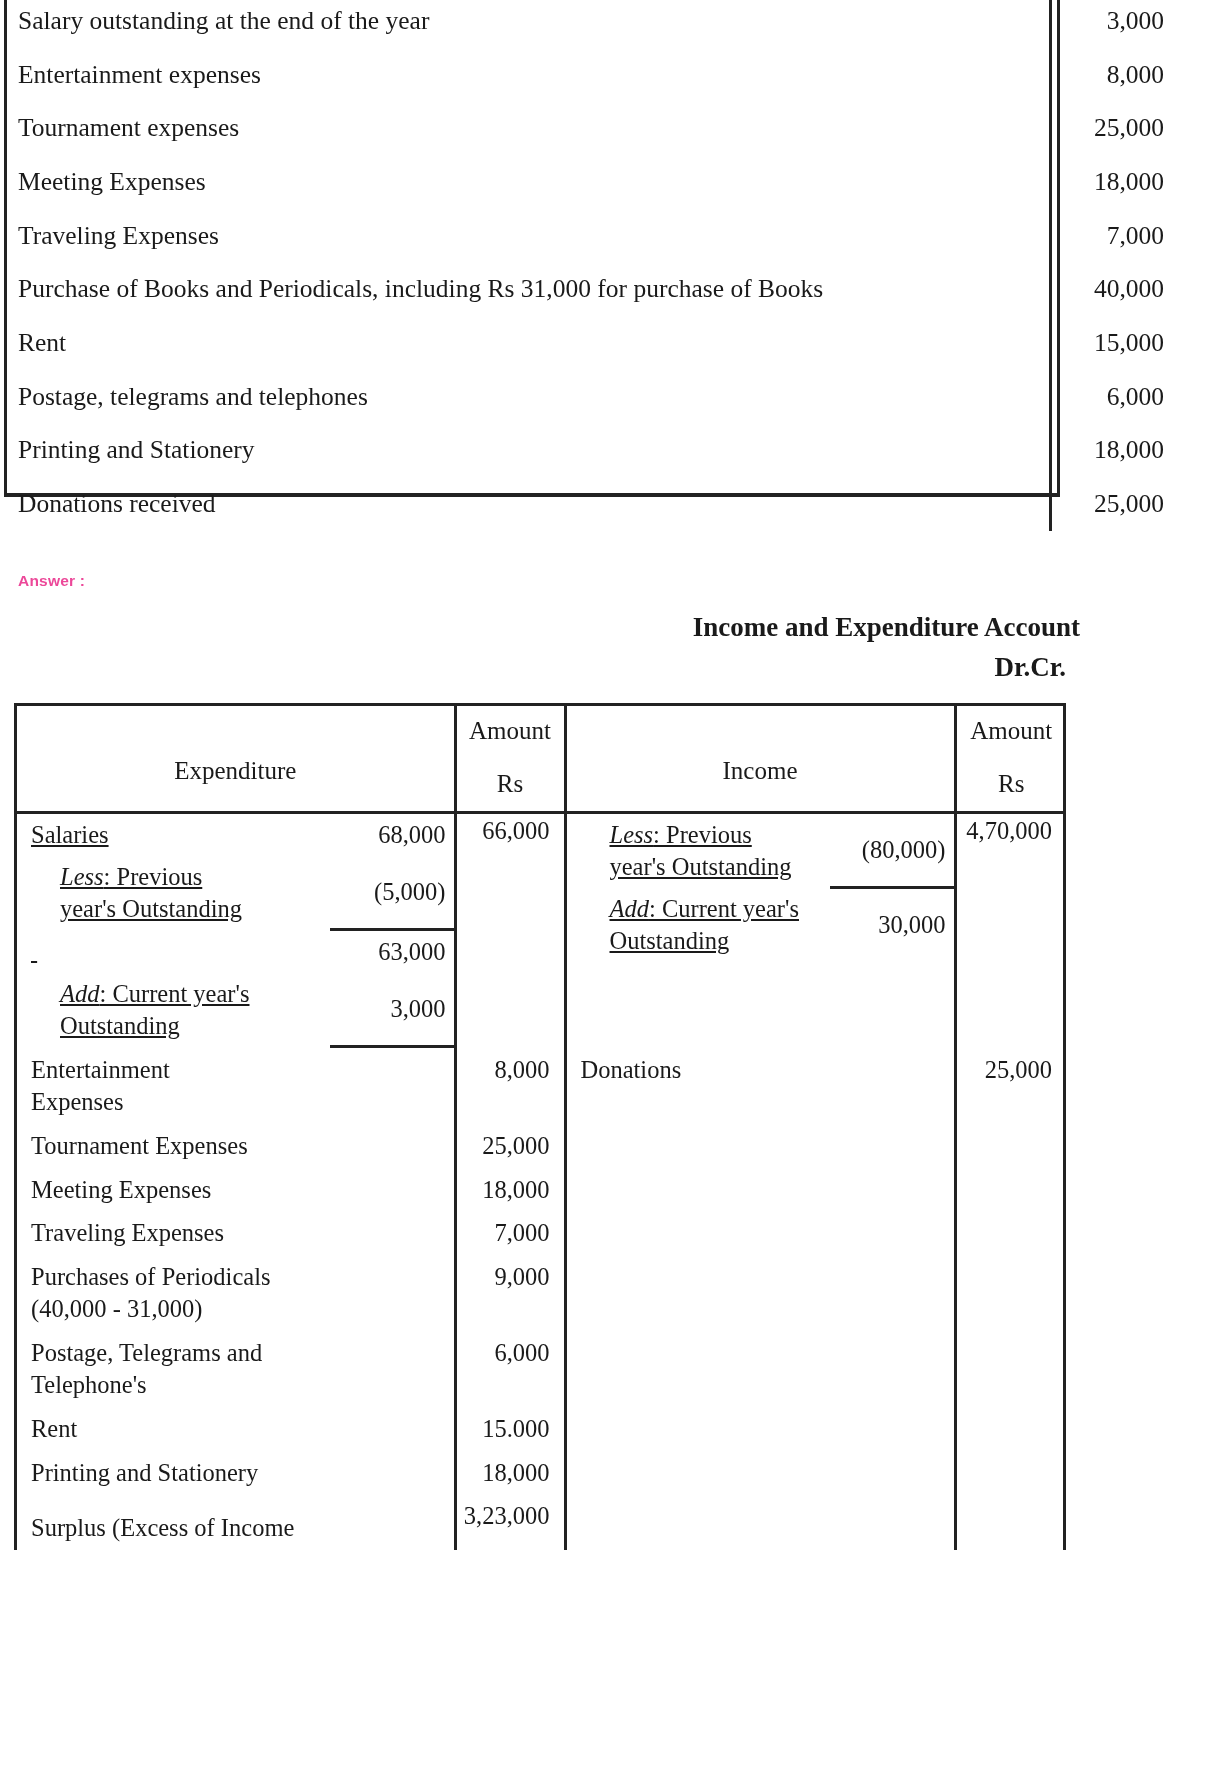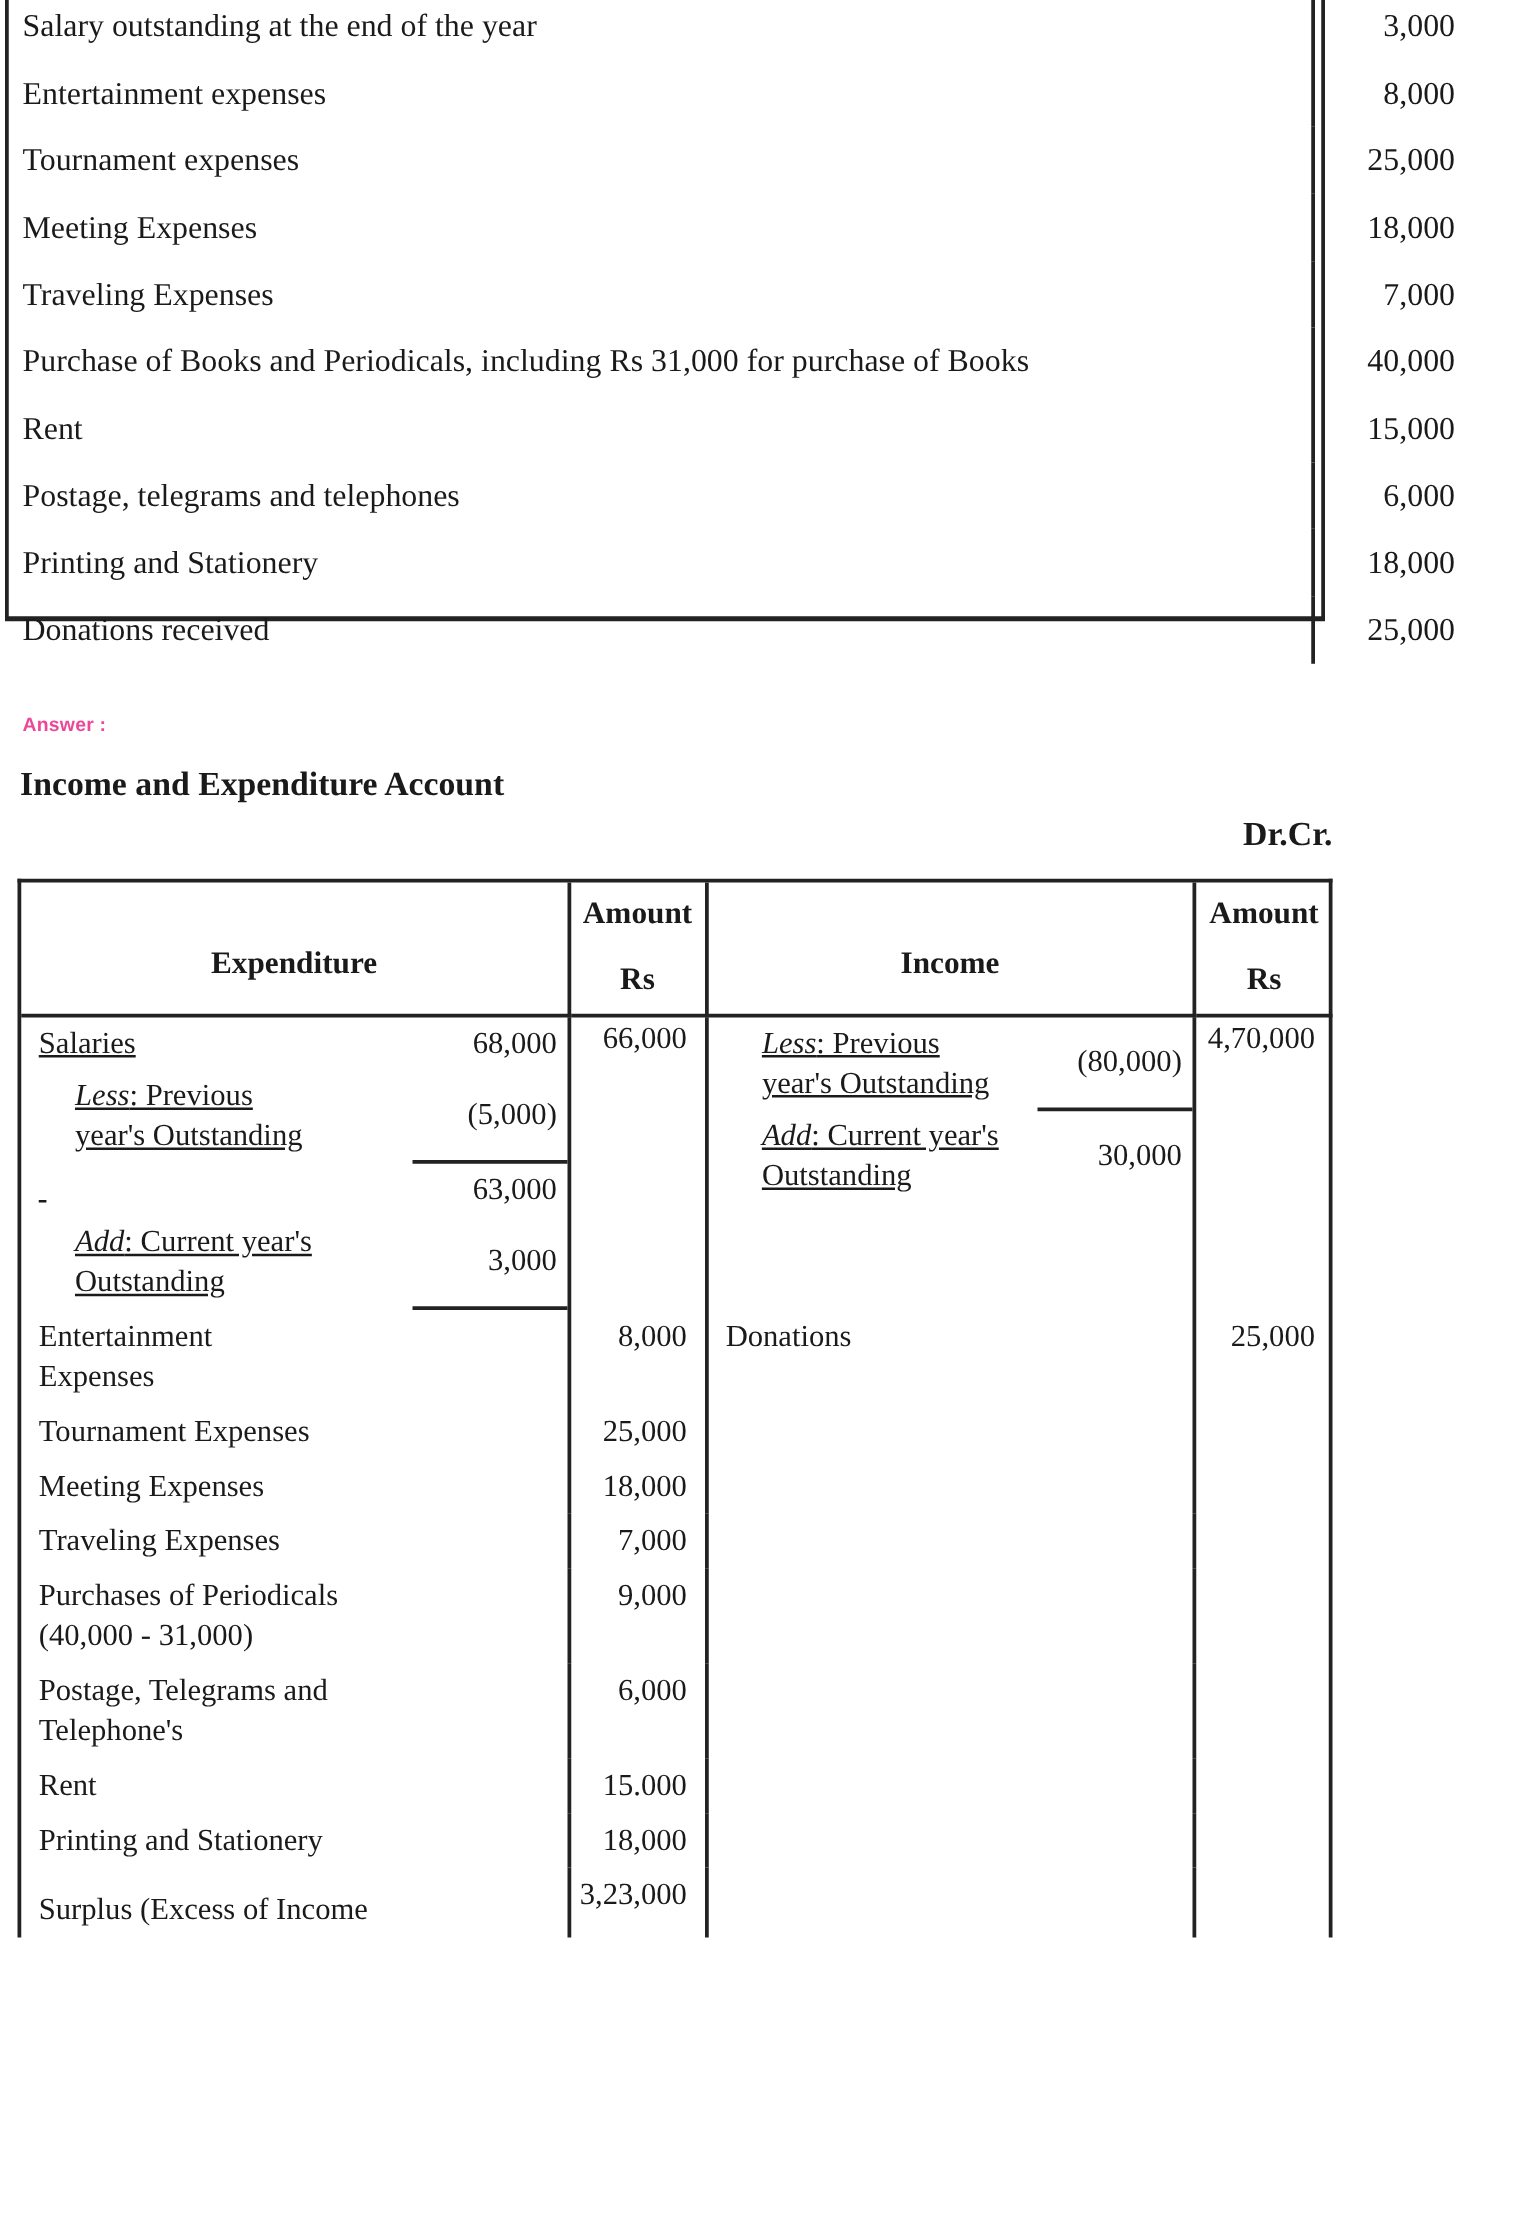--- a/index.html
+++ b/index.html
@@ -82,24 +82,23 @@
     color: #ec4899;
     letter-spacing: 0.2px;
   }
 
   
   .acct-title {
     position: absolute;
     left: 0;
     top: 612px;
     width: 1080px;
-    text-align: left;
+    text-align: right;
     font-size: 27px;
     font-weight: bold;
-    padding-left: 16px;
   }
 
   
   .drcr {
     position: absolute;
     left: 14px;
     top: 652px;
     width: 1052px;
     display: flex;
     justify-content: flex-end;
@@ -126,21 +125,21 @@
     vertical-align: top;
     font-weight: normal;
     font-size: 24.5px;
     line-height: 1.3;
   }
   .ledger th:last-child, .ledger td:last-child { border-right: none; }
 
   .hd-row th {
     border-bottom: 3px solid #222;
     text-align: center;
-    font-weight: bold;
+    font-weight: normal;
     font-size: 25px;
     padding: 9px 6px 11px 6px;
     vertical-align: middle;
   }
   .hd-amount-line1 { display: block; }
   .hd-amount-line2 { display: block; margin-top: 20px; }
   .hd-mid { padding-top: 36px !important; }
 
   col.c-exp   { width: 438px; }
   col.c-expamt{ width: 110px; }

